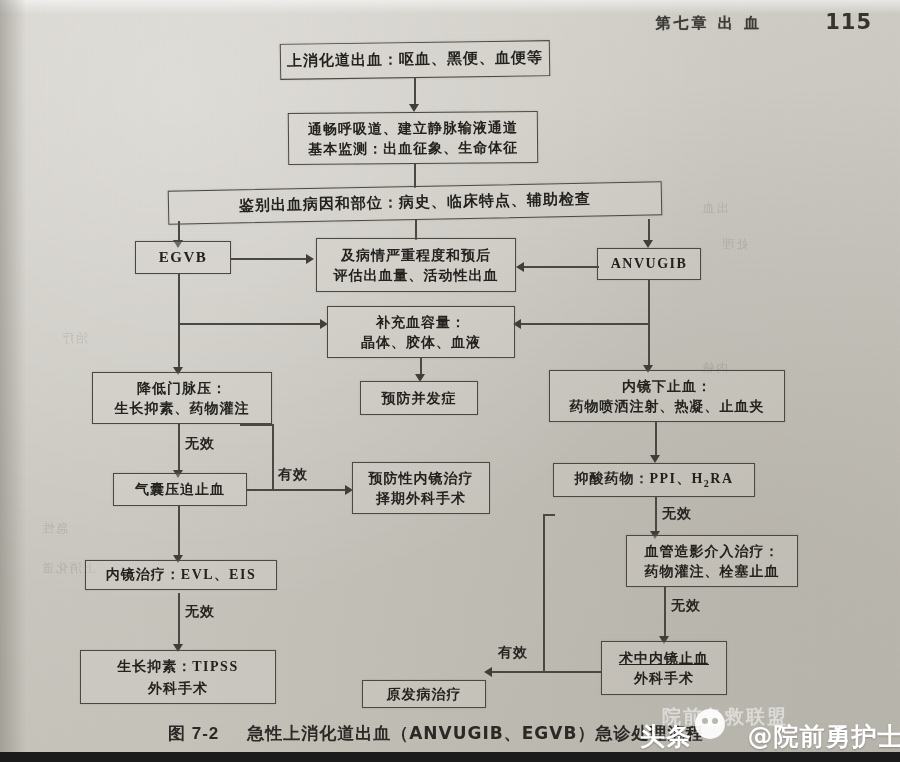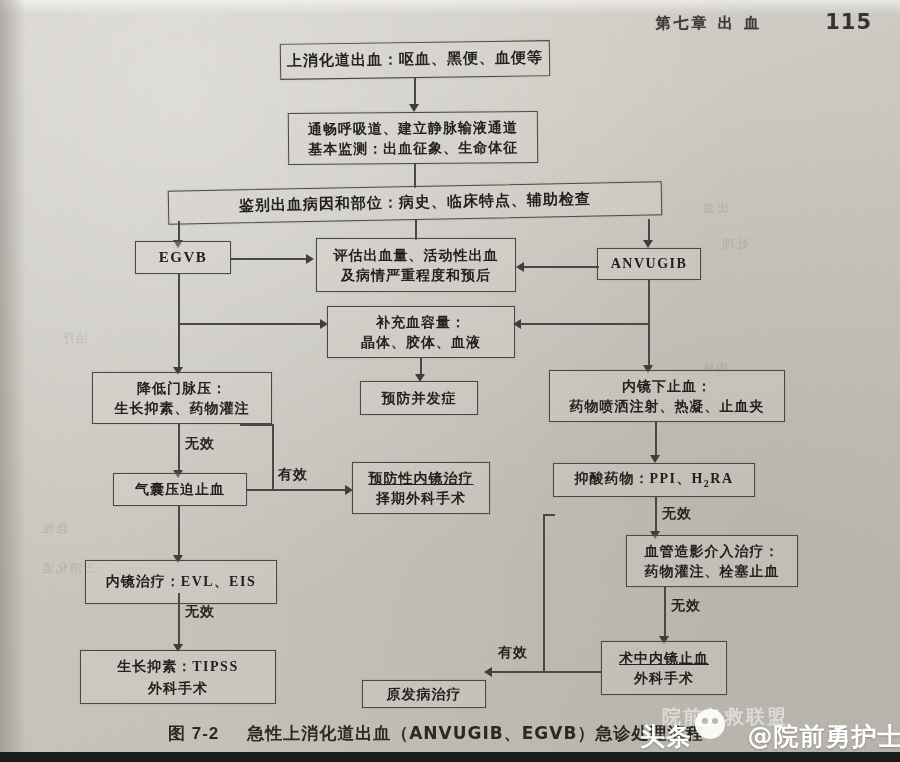--- a/index.html
+++ b/index.html
@@ -272,22 +272,22 @@
   <div class="ln-v" style="left:415px; top:220px; height:20px;"></div>
 
   <div class="ln-v" style="left:648px; top:219px; height:24px;"></div>
   <div class="arrow down" style="left:643px; top:240px;"></div>
 
   <div class="node" style="left:135px; top:241px; width:96px; height:33px;">
     <div class="ln latin" style="font-size:15px;">EGVB</div>
   </div>
 
   <div class="node" style="left:316px; top:238px; width:200px; height:54px;">
+    <div class="ln cjk" style="font-size:14px;">及病情严重程度和预后</div>
     <div class="ln cjk" style="font-size:14px;">评估出血量、活动性出血</div>
-    <div class="ln cjk" style="font-size:14px;">及病情严重程度和预后</div>
   </div>
 
   <div class="node" style="left:597px; top:248px; width:104px; height:32px;">
     <div class="ln latin" style="font-size:14px;">ANVUGIB</div>
   </div>
 
   <div class="ln-h" style="left:231px; top:258px; width:78px;"></div>
   <div class="arrow right" style="left:306px; top:254px;"></div>
 
   <div class="ln-h" style="left:523px; top:266px; width:76px;"></div>
@@ -336,21 +336,21 @@
     <div class="ln cjk" style="font-size:14px;">气囊压迫止血</div>
   </div>
 
   <div class="ln-h" style="left:247px; top:489px; width:104px;"></div>
   <div class="ln-v" style="left:272px; top:424px; height:66px;"></div>
   <div class="ln-h" style="left:240px; top:424px; width:33px;"></div>
   <div class="arrow right" style="left:345px; top:485px;"></div>
   <div class="lbl" style="left:278px; top:466px;">有效</div>
 
   <div class="node" style="left:352px; top:462px; width:138px; height:52px;">
-    <div class="ln cjk" style="font-size:14px;text-decoration:underline;">预防性内镜治疗</div>
+    <div class="ln cjk" style="font-size:14px;">预防性内镜治疗</div>
     <div class="ln cjk" style="font-size:14px;">择期外科手术</div>
   </div>
 
   <div class="ln-v" style="left:655px; top:422px; height:38px;"></div>
   <div class="arrow down" style="left:650px; top:455px;"></div>
 
   <div class="node" style="left:553px; top:463px; width:202px; height:34px;">
     <div class="ln" style="font-size:14px;">
       <span class="cjk">抑酸药物：</span><span class="latin">PPI</span><span class="cjk">、</span><span class="latin">H<sub style="font-size:10px;">2</sub>RA</span>
     </div>
@@ -361,21 +361,21 @@
   <div class="lbl" style="left:662px; top:505px;">无效</div>
 
   <div class="node" style="left:578px; top:535px; width:172px; height:52px;margin-left:48px;">
     <div class="ln cjk" style="font-size:14px;">血管造影介入治疗：</div>
     <div class="ln cjk" style="font-size:14px;">药物灌注、栓塞止血</div>
   </div>
 
   <div class="ln-v" style="left:178px; top:506px; height:52px;"></div>
   <div class="arrow down" style="left:173px; top:555px;"></div>
 
-  <div class="node" style="left:85px; top:560px; width:192px; height:44px;">
+  <div class="node" style="left:85px; top:560px; width:192px; height:30px;">
     <div class="ln" style="font-size:14px;">
       <span class="cjk">内镜治疗：</span><span class="latin">EVL</span><span class="cjk">、</span><span class="latin">EIS</span>
     </div>
   </div>
 
   <div class="ln-v" style="left:178px; top:593px; height:55px;"></div>
   <div class="arrow down" style="left:173px; top:644px;"></div>
   <div class="lbl" style="left:185px; top:603px;">无效</div>
 
   <div class="node" style="left:80px; top:650px; width:196px; height:54px;">

